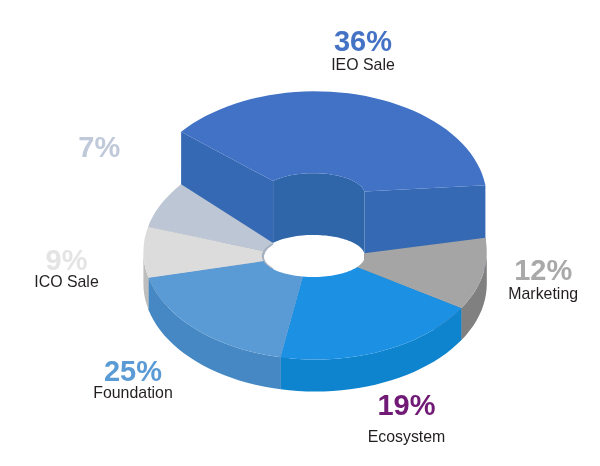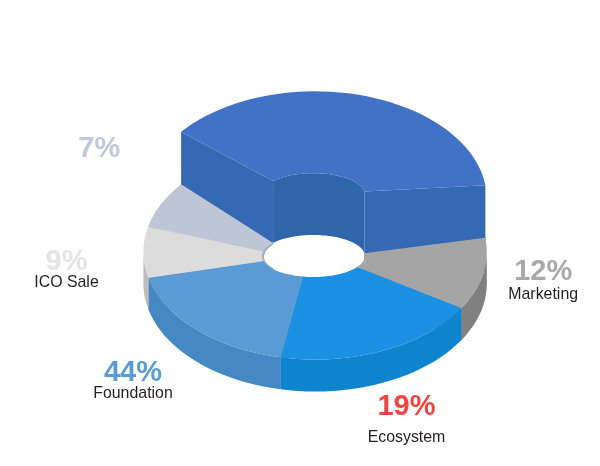--- a/index.html
+++ b/index.html
@@ -39,32 +39,36 @@
   <path d="M 148.5 277.8 L 146.7 272.6 L 145.2 267.4 L 144.2 262.2 L 143.6 257.0 L 143.4 251.7 L 143.4 283.7 L 143.6 289.0 L 144.2 294.2 L 145.2 299.4 L 146.7 304.6 L 148.5 309.8 Z" fill="#BDBDBD"></path>
   <path d="M 486.8 251.7 L 486.6 257.1 L 485.9 262.5 L 484.9 267.8 L 483.4 273.1 L 481.5 278.4 L 479.1 283.5 L 476.4 288.7 L 473.3 293.7 L 469.7 298.6 L 465.8 303.4 L 461.5 308.0 L 461.5 340.0 L 465.8 335.4 L 469.7 330.6 L 473.3 325.7 L 476.4 320.7 L 479.1 315.5 L 481.5 310.4 L 483.4 305.1 L 484.9 299.8 L 485.9 294.5 L 486.6 289.1 L 486.8 283.7 Z" fill="#808080"></path>
   <ellipse cx="313.5" cy="256.5" rx="49.5" ry="20.5" fill="#ffffff"></ellipse>
   <path d="M 461.5 308.0 L 456.7 312.6 L 451.6 317.1 L 446.1 321.4 L 440.3 325.5 L 434.1 329.4 L 427.7 333.1 L 420.9 336.6 L 413.9 339.9 L 406.6 342.9 L 399.1 345.7 L 391.4 348.3 L 383.4 350.6 L 375.3 352.7 L 367.0 354.4 L 358.6 356.0 L 350.1 357.2 L 341.5 358.2 L 332.8 358.9 L 324.1 359.4 L 315.3 359.5 L 306.6 359.4 L 297.9 359.0 L 289.2 358.3 L 280.6 357.3 L 302.9 276.6 L 305.5 276.8 L 308.1 276.9 L 310.8 277.0 L 313.4 277.0 L 316.0 277.0 L 318.6 276.9 L 321.2 276.8 L 323.8 276.6 L 326.4 276.3 L 328.9 276.0 L 331.4 275.7 L 333.8 275.3 L 336.2 274.8 L 338.5 274.3 L 340.8 273.8 L 342.9 273.2 L 345.0 272.5 L 347.1 271.9 L 349.0 271.1 L 350.9 270.4 L 352.6 269.6 L 354.2 268.7 L 355.8 267.9 L 357.2 267.0 Z" fill="#1C90E3"></path>
   <path d="M 280.6 357.3 L 272.0 356.1 L 263.6 354.5 L 255.3 352.8 L 247.2 350.7 L 239.2 348.4 L 231.4 345.8 L 223.9 343.0 L 216.6 340.0 L 209.5 336.7 L 202.7 333.2 L 196.3 329.5 L 190.1 325.6 L 184.2 321.5 L 178.7 317.2 L 173.6 312.7 L 168.8 308.1 L 164.4 303.4 L 160.4 298.5 L 156.8 293.4 L 153.6 288.3 L 150.8 283.1 L 148.5 277.8 L 263.3 261.1 L 264.0 262.1 L 264.9 263.1 L 265.8 264.1 L 266.9 265.1 L 268.1 266.1 L 269.4 267.0 L 270.9 267.9 L 272.4 268.8 L 274.0 269.6 L 275.8 270.4 L 277.7 271.2 L 279.6 271.9 L 281.6 272.6 L 283.7 273.2 L 285.9 273.8 L 288.2 274.3 L 290.5 274.8 L 292.9 275.3 L 295.4 275.7 L 297.9 276.0 L 300.4 276.3 L 302.9 276.6 Z" fill="#5B9BD5"></path>
   <path d="M 148.5 277.8 L 146.7 272.7 L 145.3 267.7 L 144.3 262.6 L 143.6 257.4 L 143.4 252.3 L 143.6 247.1 L 144.1 242.0 L 145.0 236.8 L 146.4 231.8 L 148.1 226.7 L 263.2 251.1 L 262.7 252.1 L 262.3 253.1 L 262.0 254.1 L 261.8 255.1 L 261.8 256.1 L 261.9 257.1 L 262.1 258.1 L 262.4 259.1 L 262.8 260.1 L 263.3 261.1 Z" fill="#DCDCDC"></path>
   <path d="M 148.1 226.7 L 150.2 221.6 L 152.8 216.6 L 155.7 211.6 L 159.0 206.7 L 162.7 202.0 L 166.8 197.4 L 171.2 192.9 L 176.0 188.5 L 181.1 184.3 L 273.1 242.9 L 271.6 243.7 L 270.1 244.5 L 268.8 245.4 L 267.6 246.3 L 266.5 247.2 L 265.5 248.2 L 264.6 249.2 L 263.8 250.1 L 263.2 251.1 Z" fill="#BDC6D4"></path>
   <path d="M 485.4 237.8 L 486.3 243.4 L 486.7 249.0 L 486.7 254.7 L 486.3 260.3 L 485.3 265.9 L 483.9 271.4 L 482.0 276.9 L 479.7 282.4 L 476.9 287.7 L 473.7 293.0 L 470.1 298.1 L 466.0 303.2 L 461.5 308.0 L 357.2 267.0 L 358.6 266.0 L 359.8 265.0 L 360.9 264.0 L 361.8 263.0 L 362.7 262.0 L 363.4 260.9 L 363.9 259.8 L 364.4 258.8 L 364.6 257.7 L 364.8 256.6 L 364.8 255.5 L 364.6 254.4 L 364.4 253.3 Z" fill="#A5A5A5"></path>
   </svg>
 
+  <div class="lbl" style="left:263.0px;top:27.4px;width:200px;">
+    <div class="pct" style="color:#4472C4">36%</div>
+    <div class="nm" style="margin-top:0.8px">IEO Sale</div>
+  </div>
   <div class="lbl" style="left:-0.7px;top:133.0px;width:200px;">
     <div class="pct" style="color:#BFC9D9">7%</div>
   </div>
   <div class="lbl" style="left:-33.5px;top:246.0px;width:200px;">
     <div class="pct" style="color:#E4E4E4">9%</div>
     <div class="nm" style="margin-top:-1.0px">ICO Sale</div>
   </div>
   <div class="lbl" style="left:33.0px;top:357.0px;width:200px;">
-    <div class="pct" style="color:#5B9BD5">44%</div>
+    <div class="pct" style="color:#5B9BD5">25%</div>
     <div class="nm" style="margin-top:-1.4px">Foundation</div>
   </div>
   <div class="lbl" style="left:306.5px;top:391.4px;width:200px;">
-    <div class="pct" style="color:#ef4444">19%</div>
+    <div class="pct" style="color:#701a75">19%</div>
     <div class="nm" style="margin-top:9px">Ecosystem</div>
   </div>
   <div class="lbl" style="left:443.2px;top:255.7px;width:200px;">
     <div class="pct" style="color:#A9A9A9">12%</div>
     <div class="nm" style="margin-top:1.5px">Marketing</div>
   </div>
 </div>
 
 </body></html>

